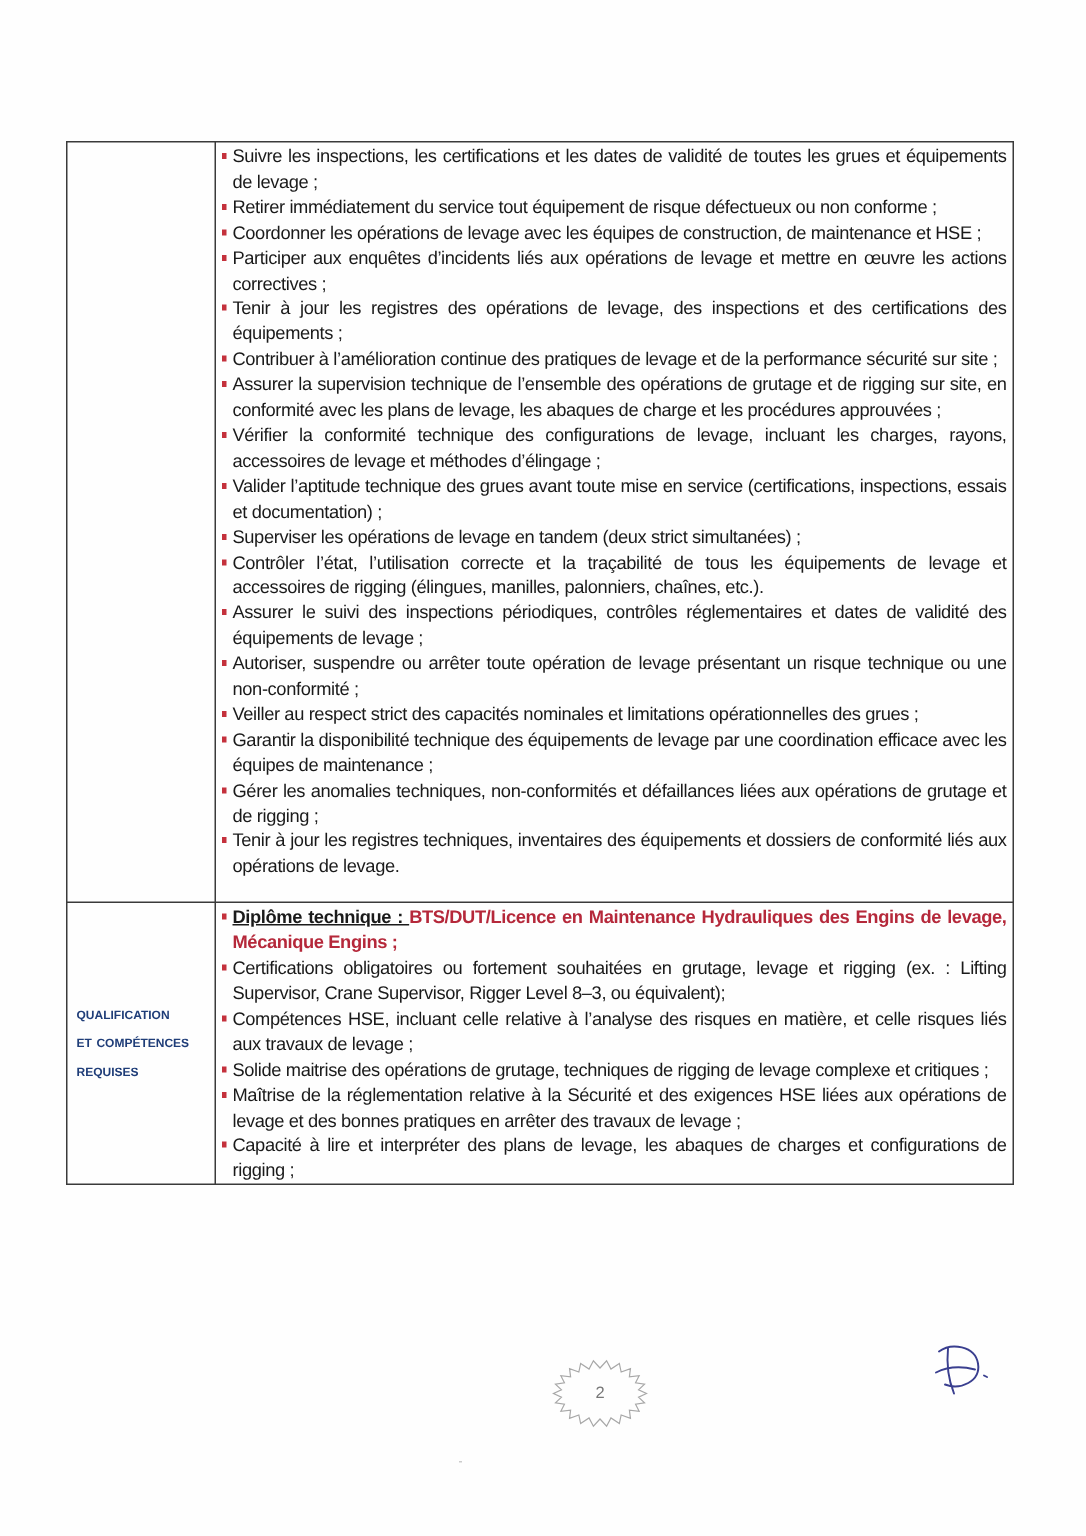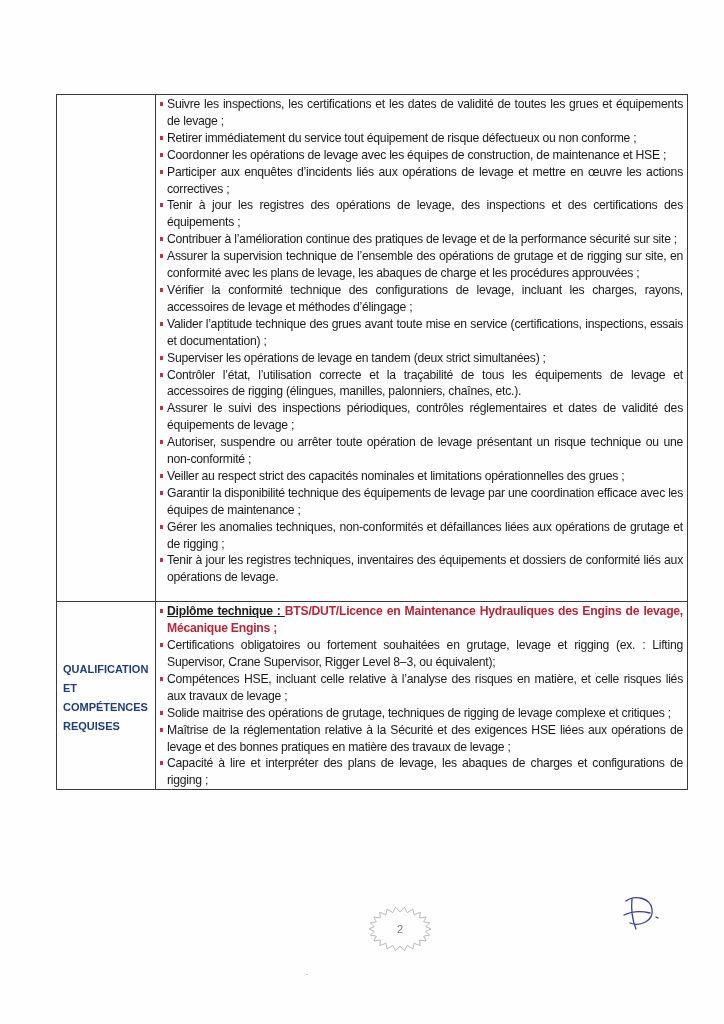--- a/index.html
+++ b/index.html
@@ -16,40 +16,40 @@
       color: #1a1a1a;
     }
     .page {
       position: absolute;
       left: 0; top: 0;
       width: 724px; height: 1024px;
       background: #fefefe;
     }
     .doc-table {
       position: absolute;
-      left: 56px;
+      left: 44px;
       top: 94px;
       width: 631px;
       border-collapse: collapse;
       table-layout: fixed;
       padding-left: 48px;
     }
     .doc-table td {
       border: 1px solid #3a3a3a;
       vertical-align: top;
       padding: 0;
     }
     .doc-table col.c1 { width: 99px; }
     .doc-table col.c2 { width: 532px; }
     .label-cell {
       vertical-align: middle !important;
       padding-left: 6px !important;
     }
     .section-label {
-      font-size: 15px;
+      font-size: 11px;
       font-weight: bold;
       color: #1f3d78;
       line-height: 19px;
       letter-spacing: 0;
       font-variant: small-caps;
       text-transform: lowercase;
     }
     .section-label span {
       display: block;
     }
@@ -154,21 +154,21 @@
             <span>et Compétences</span>
             <span>requises</span>
           </div>
         </td>
         <td>
           <ul class="bullets qual-list">
             <li><span class="bullet-mark"></span><span class="strong">Diplôme technique : </span><span class="red">BTS/DUT/Licence en Maintenance Hydrauliques des Engins de levage, Mécanique Engins ;</span></li>
             <li><span class="bullet-mark"></span><span>Certifications obligatoires ou fortement souhaitées en grutage, levage et rigging (ex. : Lifting Supervisor, Crane Supervisor, Rigger Level 8–3, ou équivalent);</span></li>
             <li><span class="bullet-mark"></span><span>Compétences HSE, incluant celle relative à l’analyse des risques en matière, et celle risques liés aux travaux de levage ;</span></li>
             <li><span class="bullet-mark"></span><span>Solide maitrise des opérations de grutage, techniques de rigging de levage complexe et critiques ;</span></li>
-            <li><span class="bullet-mark"></span><span>Maîtrise de la réglementation relative à la Sécurité et des exigences HSE liées aux opérations de levage et des bonnes pratiques en matière des travaux de levage ;</span></li>
+            <li><span class="bullet-mark"></span><span>Maîtrise de la réglementation relative à la Sécurité et des exigences HSE liées aux opérations de levage et des bonnes pratiques en arrêter des travaux de levage ;</span></li>
             <li><span class="bullet-mark"></span><span>Capacité à lire et interpréter des plans de levage, les abaques de charges et configurations de rigging ;</span></li>
           </ul>
         </td>
       </tr>
     </tbody>
   </table>
 
   <div class="stamp">
     <svg width="70" height="50" viewBox="0 0 70 50">
       <polygon id="seal-poly" fill="none" stroke="#a8a8a8" stroke-width="0.8" points="66.0,25.0 60.7,27.4 64.7,31.2 58.7,32.1 61.1,36.9 54.6,36.1 55.3,41.6 49.1,39.3 47.9,45.0 42.3,41.3 39.4,46.8 35.0,42.0 30.6,46.8 27.7,41.3 22.1,45.0 20.9,39.3 14.7,41.6 15.4,36.1 8.9,36.9 11.3,32.1 5.3,31.2 9.3,27.4 4.0,25.0 9.3,22.6 5.3,18.8 11.3,17.9 8.9,13.1 15.4,13.9 14.7,8.4 20.9,10.7 22.1,5.0 27.7,8.7 30.6,3.2 35.0,8.0 39.4,3.2 42.3,8.7 47.9,5.0 49.1,10.7 55.3,8.4 54.6,13.9 61.1,13.1 58.7,17.9 64.7,18.8 60.7,22.6"></polygon>

